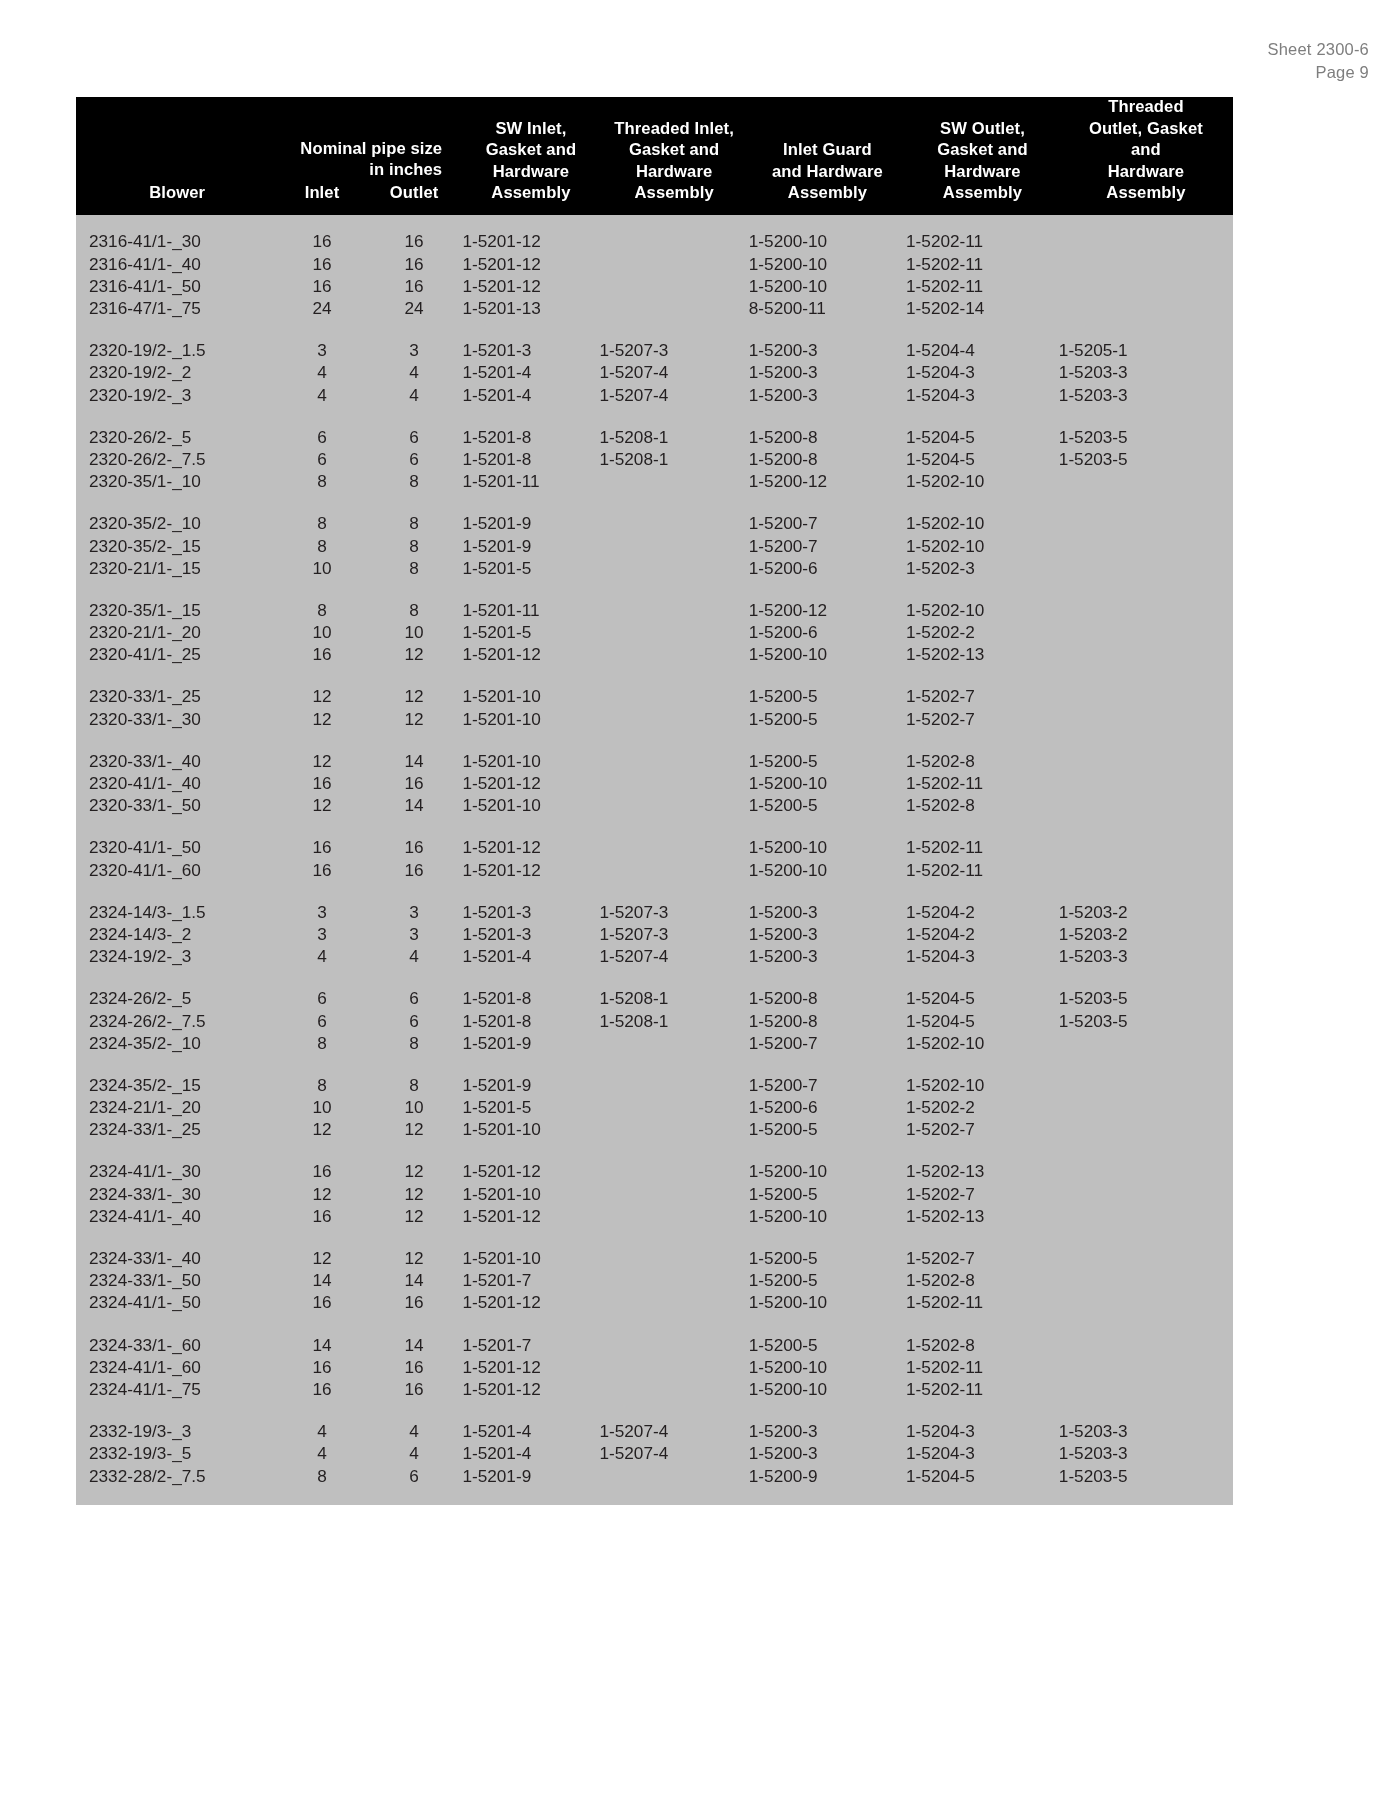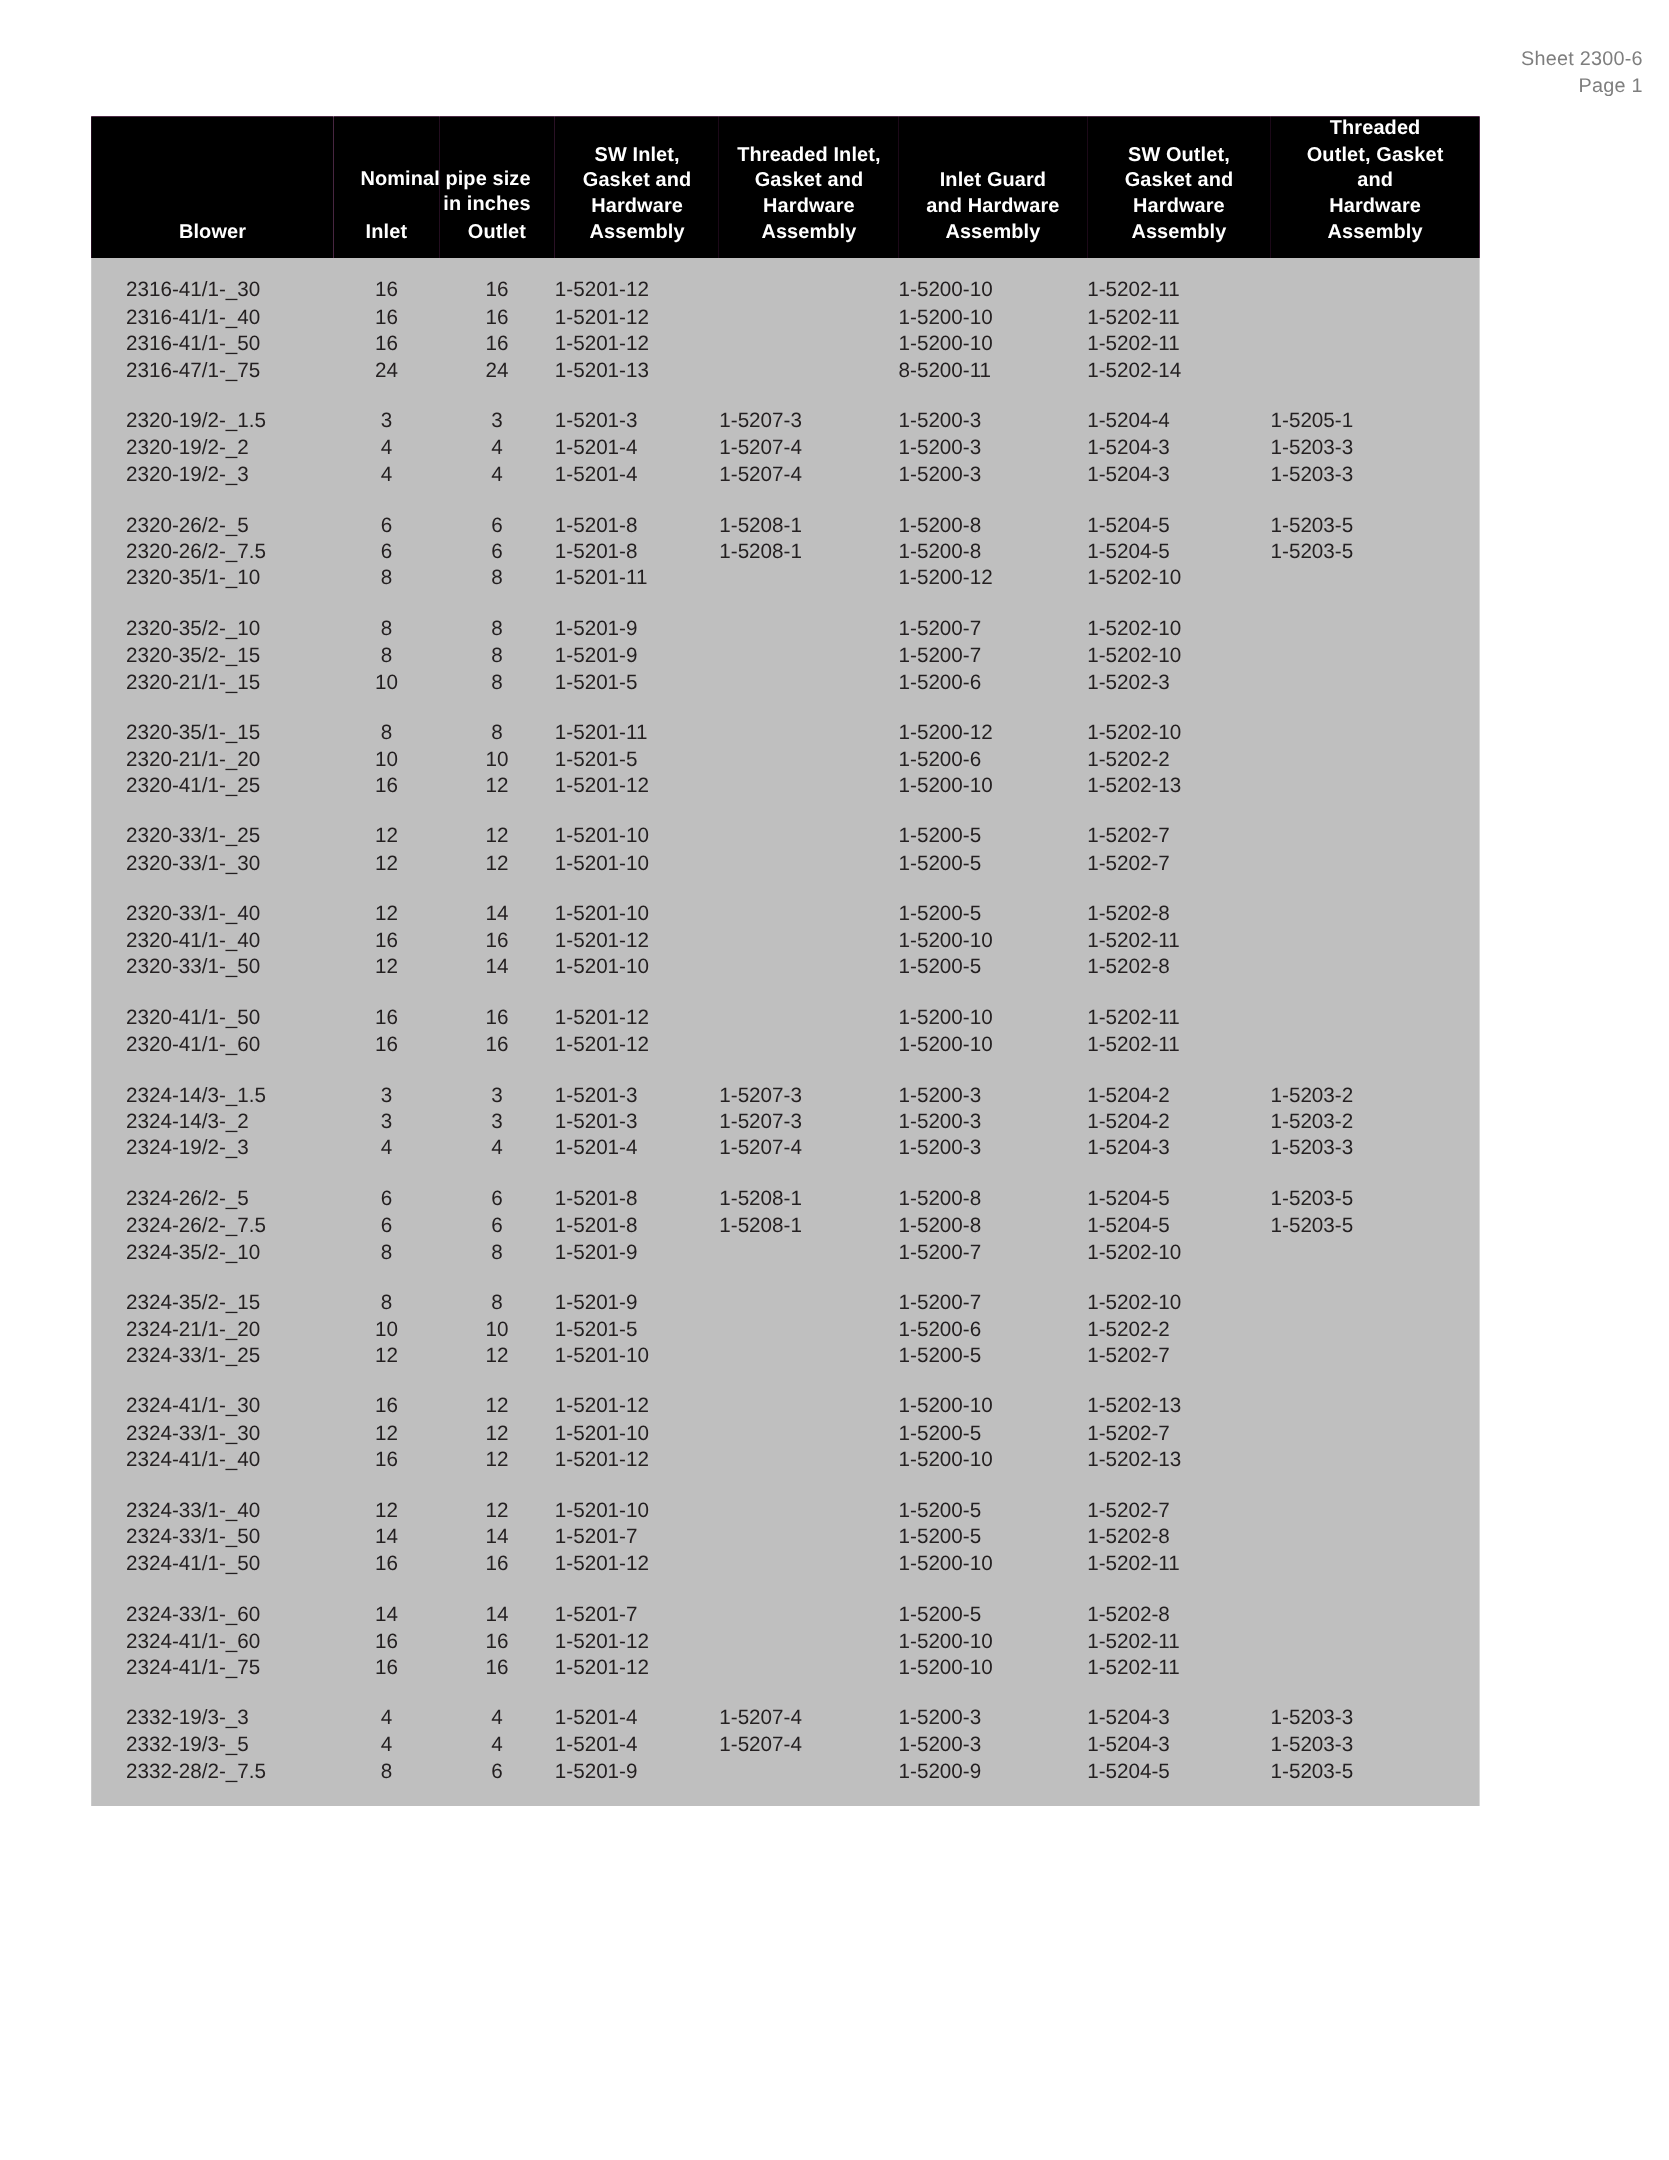--- a/index.html
+++ b/index.html
@@ -96,21 +96,21 @@
     line-height: 1;
     padding: 0;
     height: 22.2px;
     vertical-align: middle;
     white-space: nowrap;
   }
   tr.data-row td { height: 22.2px; }
   tr.spacer-row td { height: 20px; }
   tr.first-gap td { height: 16px; }
 
-  .c-blower   { text-align: left;   padding-left: 29px; }
+  .c-blower   { text-align: left;   padding-left: 13px; }
   .c-inlet,
   .c-outlet   { text-align: center; }
   .c-part     { text-align: left; }
 
   
   col.col-blower  { width: 180px; }
   col.col-inlet   { width: 78px;  }
   col.col-outlet  { width: 86px;  }
   col.col-swin    { width: 122px; }
   col.col-thrin   { width: 133px; }
@@ -118,21 +118,21 @@
   col.col-swout   { width: 136px; }
   col.col-throut  { width: 155px; }
 </style>
 </head>
 <body>
 
 <div class="page">
 
   <div class="page-header">
     <div>Sheet 2300-6</div>
-    <div>Page 1</div>
+    <div>Page 9</div>
   </div>
 
   <div class="table-wrap">
     <table class="spec">
       <colgroup>
         <col class="col-blower">
           <col class="col-inlet">
           <col class="col-outlet">
         <col class="col-swin">
           <col class="col-thrin">

